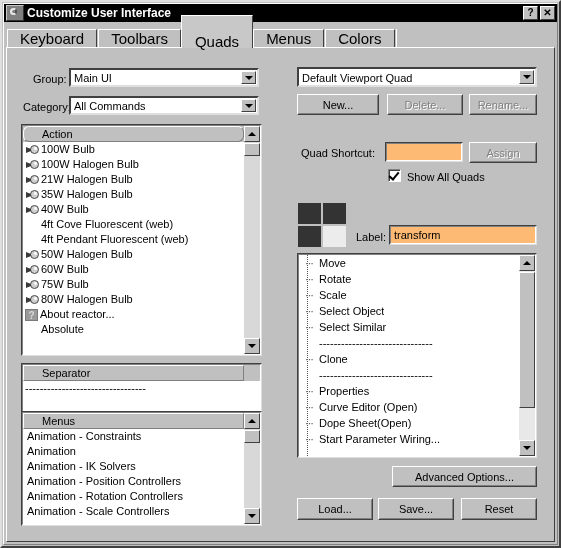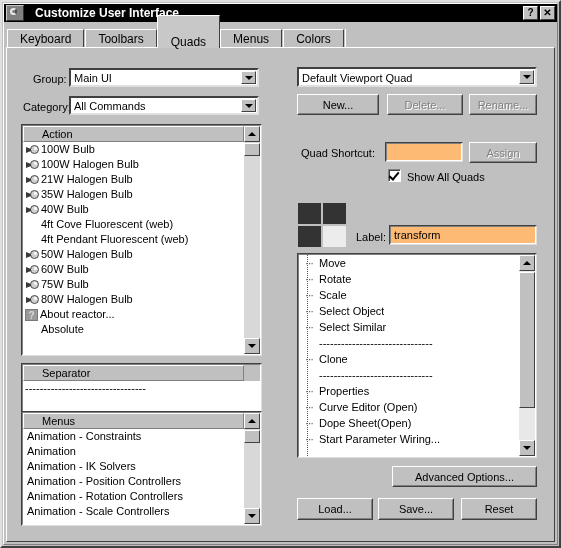--- a/index.html
+++ b/index.html
@@ -36,21 +36,20 @@
 
   
   .titlebar {
     position: absolute;
     left: 2px; top: 2px; right: 2px;
     height: 18px;
     background: #000000;
     display: flex;
     align-items: center;
     padding: 0 2px;
-    gap: 8px;
   }
   .title-icon {
     width: 16px; height: 14px;
     margin-right: 3px;
     position: relative;
     background: #808080;
     border-top: 1px solid #c8c8c8;
     border-left: 1px solid #c8c8c8;
     border-right: 1px solid #303030;
     border-bottom: 1px solid #303030;
@@ -102,21 +101,21 @@
   }
   .tab {
     height: 19px;
     padding: 0 12px;
     margin-right: 1px;
     background: #c0c0c0;
     border-top: 1px solid #fff;
     border-left: 1px solid #fff;
     border-right: 1px solid #404040;
     box-sizing: border-box;
-    font-size: 12px;
+    font-size: 15px;
     line-height: 18px;
     color: #000;
     cursor: default;
     white-space: nowrap;
   }
   .tab.active {
     height: 22px;
     line-height: 20px;
     background: #c8c8c8;
     margin-left: -1px;
@@ -419,21 +418,21 @@
     <div class="lbl" style="left:16px; top:53px;">Category:</div>
     <div class="combo" style="left:62px; top:48px; width:190px; height:19px;">
       <div class="ctext">All Commands</div>
       <div class="cbtn">
           <span class="arrow-d"></span>
         </div>
     </div>
 
     <div class="sunken2" style="left:14px; top:76px; width:241px; height:232px;">
       <div class="inner" style="background:#c0c0c0;">
-        <div class="listhdr" style="left:0; top:0; width:221px; height:16px;">Action</div>
+        <div class="listhdr" style="left:0; top:0; width:221px; height:16px;border-radius:6px;">Action</div>
         <div style="position:absolute; left:0; top:16px; right:16px; bottom:0; background:#fff; overflow:hidden;">
           <div class="row">
               <span class="bulb-ico">
             <svg width="14" height="11" viewBox="0 0 14 11">
                   <ellipse cx="9.5" cy="5.5" rx="4" ry="4" fill="#cfcfcf" stroke="#4a4a4a" stroke-width="1"></ellipse>
                   <path d="M1 3 L6 5 L6 7 L1 9 Z" fill="#3a3a3a"></path>
                   <circle cx="10.5" cy="4.5" r="1.4" fill="#fff"></circle>
                 </svg></span>
               <span class="row-txt">100W Bulb</span>
             </div>

